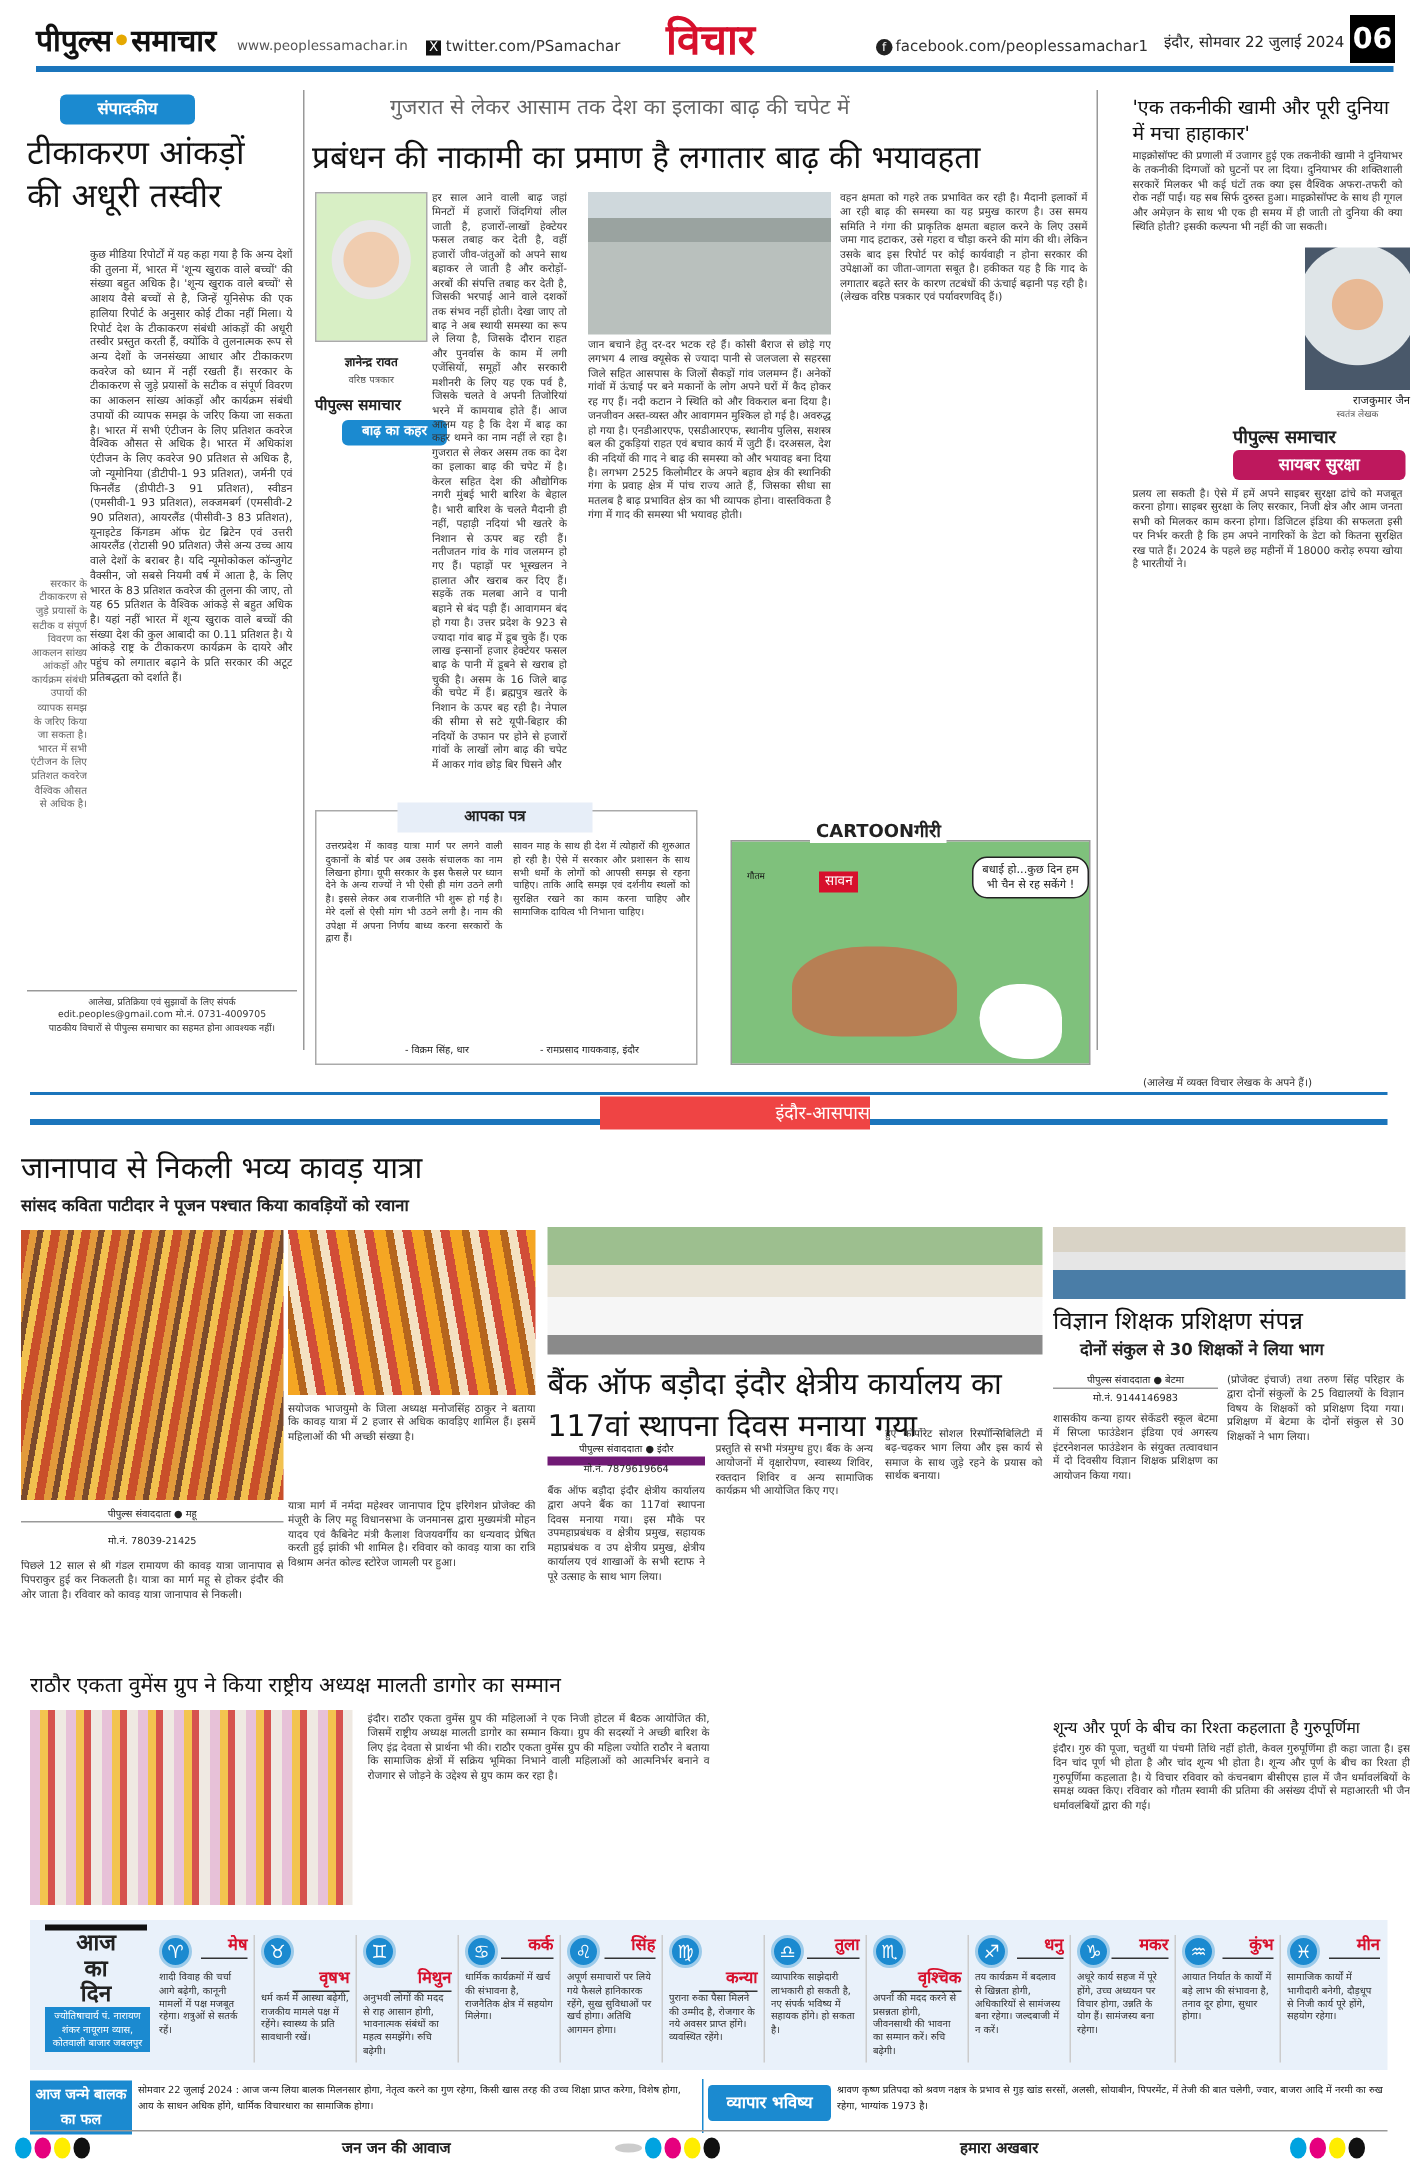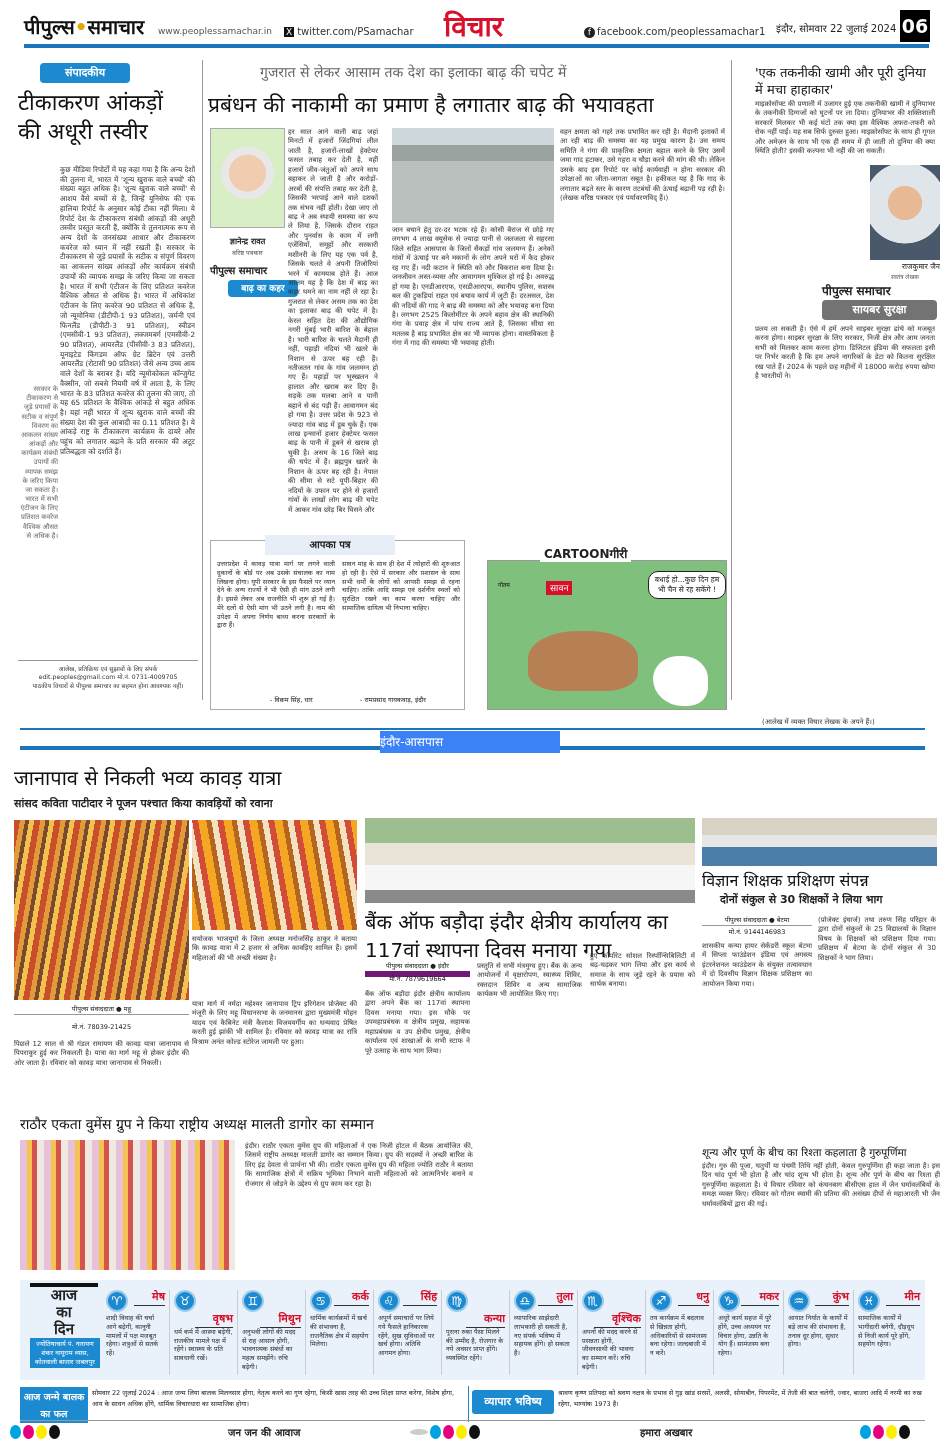--- a/index.html
+++ b/index.html
@@ -75,21 +75,21 @@
 <div class="abs col-text" style="left:392px;top:226px;width:162px;height:300px">जान बचाने हेतु दर-दर भटक रहे हैं। कोसी बैराज से छोड़े गए लगभग 4 लाख क्यूसेक से ज्यादा पानी से जलजला से सहरसा जिले सहित आसपास के जिलों सैकड़ों गांव जलमग्न हैं। अनेकों गांवों में ऊंचाई पर बने मकानों के लोग अपने घरों में कैद होकर रह गए हैं। नदी कटान ने स्थिति को और विकराल बना दिया है। जनजीवन अस्त-व्यस्त और आवागमन मुश्किल हो गई है। अवरुद्ध हो गया है। एनडीआरएफ, एसडीआरएफ, स्थानीय पुलिस, सशस्त्र बल की टुकड़ियां राहत एवं बचाव कार्य में जुटी हैं। दरअसल, देश की नदियों की गाद ने बाढ़ की समस्या को और भयावह बना दिया है। लगभग 2525 किलोमीटर के अपने बहाव क्षेत्र की स्थानिकी गंगा के प्रवाह क्षेत्र में पांच राज्य आते हैं, जिसका सीधा सा मतलब है बाढ़ प्रभावित क्षेत्र का भी व्यापक होना। वास्तविकता है गंगा में गाद की समस्या भी भयावह होती।</div>
 <div class="abs col-text" style="left:560px;top:128px;width:165px;height:398px">वहन क्षमता को गहरे तक प्रभावित कर रही है। मैदानी इलाकों में आ रही बाढ़ की समस्या का यह प्रमुख कारण है। उस समय समिति ने गंगा की प्राकृतिक क्षमता बहाल करने के लिए उसमें जमा गाद हटाकर, उसे गहरा व चौड़ा करने की मांग की थी। लेकिन उसके बाद इस रिपोर्ट पर कोई कार्यवाही न होना सरकार की उपेक्षाओं का जीता-जागता सबूत है। हकीकत यह है कि गाद के लगातार बढ़ते स्तर के कारण तटबंधों की ऊंचाई बढ़ानी पड़ रही है। (लेखक वरिष्ठ पत्रकार एवं पर्यावरणविद् हैं।)</div>
 
 <div class="abs sep" style="left:731px;top:60px;width:1px;height:640px"></div>
 <div class="abs h1" style="left:755px;top:64px;width:180px;font-size:13px;line-height:17px">'एक तकनीकी खामी और पूरी दुनिया में मचा हाहाकार'</div>
 <div class="abs col-text" style="left:755px;top:100px;width:180px;height:180px">माइक्रोसॉफ्ट की प्रणाली में उजागर हुई एक तकनीकी खामी ने दुनियाभर के तकनीकी दिग्गजों को घुटनों पर ला दिया। दुनियाभर की शक्तिशाली सरकारें मिलकर भी कई घंटों तक क्या इस वैश्विक अफरा-तफरी को रोक नहीं पाईं। यह सब सिर्फ दुरुस्त हुआ। माइक्रोसॉफ्ट के साथ ही गूगल और अमेज़न के साथ भी एक ही समय में ही जाती तो दुनिया की क्या स्थिति होती? इसकी कल्पना भी नहीं की जा सकती।</div>
 <div class="abs img" style="left:870px;top:165px;width:70px;height:95px;background:radial-gradient(circle at 50% 40%,#e8b995 0 25%,#dfe5e8 26% 60%,#49586a 61%)"></div>
 <div class="abs" style="left:870px;top:262px;width:70px;text-align:right;font-size:7.5px">राजकुमार जैन</div>
 <div class="abs" style="left:870px;top:273px;width:70px;text-align:center;font-size:6px;color:#555">स्वतंत्र लेखक</div>
 <div class="abs" style="left:822px;top:283px;width:118px;font-weight:bold;font-size:12px">पीपुल्स समाचार</div>
-<div class="abs" style="left:822px;top:300px;width:115px;height:20px;line-height:20px;background:#737373;color:#fff;border-radius:4px;text-align:center;font-weight:bold;font-size:11px">सायबर सुरक्षा</div>
+<div class="abs" style="left:822px;top:300px;width:115px;height:20px;line-height:20px;background:#be185d;color:#fff;border-radius:4px;text-align:center;font-weight:bold;font-size:11px">सायबर सुरक्षा</div>
 <div class="abs col-text" style="left:755px;top:325px;width:180px;height:370px">प्रलय ला सकती है। ऐसे में हमें अपने साइबर सुरक्षा ढांचे को मजबूत करना होगा। साइबर सुरक्षा के लिए सरकार, निजी क्षेत्र और आम जनता सभी को मिलकर काम करना होगा। डिजिटल इंडिया की सफलता इसी पर निर्भर करती है कि हम अपने नागरिकों के डेटा को कितना सुरक्षित रख पाते हैं। 2024 के पहले छह महीनों में 18000 करोड़ रुपया खोया है भारतीयों ने।</div>
 <div class="abs" style="left:762px;top:718px;font-size:7px;color:#333">(आलेख में व्यक्त विचार लेखक के अपने हैं।)</div>
 
 <div class="abs" style="left:210px;top:540px;width:255px;height:170px;border:1px solid #aaa"></div>
 <div class="abs" style="left:265px;top:535px;width:130px;height:20px;line-height:20px;background:#e7eef8;text-align:center;font-weight:bold;font-size:10px">आपका पत्र</div>
 <div class="abs col-text" style="left:217px;top:560px;width:118px;height:130px;font-size:6.5px">उत्तरप्रदेश में कावड़ यात्रा मार्ग पर लगने वाली दुकानों के बोर्ड पर अब उसके संचालक का नाम लिखना होगा। यूपी सरकार के इस फैसले पर ध्यान देने के अन्य राज्यों ने भी ऐसी ही मांग उठने लगी है। इससे लेकर अब राजनीति भी शुरू हो गई है। मेरे दलों से ऐसी मांग भी उठने लगी है। नाम की उपेक्षा में अपना निर्णय बाध्य करना सरकारों के द्वारा हैं।</div>
 <div class="abs" style="left:270px;top:696px;font-size:6.5px">- विक्रम सिंह, धार</div>
 <div class="abs col-text" style="left:342px;top:560px;width:118px;height:130px;font-size:6.5px">सावन माह के साथ ही देश में त्योहारों की शुरुआत हो रही है। ऐसे में सरकार और प्रशासन के साथ सभी धर्मों के लोगों को आपसी समझ से रहना चाहिए। ताकि आदि समझ एवं दर्शनीय स्थलों को सुरक्षित रखने का काम करना चाहिए और सामाजिक दायित्व भी निभाना चाहिए।</div>
 <div class="abs" style="left:360px;top:696px;font-size:6.5px">- रामप्रसाद गायकवाड़, इंदौर</div>
 
@@ -97,21 +97,21 @@
   <div class="abs goat"></div>
   <div class="abs hen"></div>
   <div class="abs" style="left:58px;top:20px;background:#d7102c;color:#fff;padding:1px 4px;font-size:9px">सावन</div>
   <div class="abs" style="left:10px;top:20px;font-size:6px;color:#111">गौतम</div>
   <div class="abs" style="left:160px;top:10px;width:78px;background:#fff;border:1px solid #222;border-radius:10px;padding:3px;font-size:7.5px;text-align:center">बधाई हो...कुछ दिन हम भी चैन से रह सकेंगे !</div>
 </div>
 <div class="abs" style="left:540px;top:546px;background:#fff;padding:0 4px;font-weight:bold;font-size:12px">CARTOONगीरी</div>
 
 <div class="abs" style="left:20px;top:728px;width:905px;height:2px;background:#1b75bc"></div>
 <div class="abs" style="left:20px;top:746px;width:905px;height:4px;background:#1b75bc"></div>
-<div class="abs" style="left:380px;top:731px;width:180px;height:22px;line-height:22px;background:#3b82f6;color:#fff;text-align:left;font-size:12px">इंदौर-आसपास</div>
+<div class="abs" style="left:400px;top:731px;width:180px;height:22px;line-height:22px;background:#ef4444;color:#fff;text-align:right;font-size:12px">इंदौर-आसपास</div>
 
 <div class="abs h1" style="left:14px;top:765px;width:340px;font-size:20px">जानापाव से निकली भव्य कावड़ यात्रा</div>
 <div class="abs" style="left:14px;top:797px;width:345px;font-size:11px;font-weight:bold;color:#222">सांसद कविता पाटीदार ने पूजन पश्चात किया कावड़ियों को रवाना</div>
 <div class="abs img photo1" style="left:14px;top:820px;width:175px;height:180px"></div>
 <div class="abs img photo2" style="left:192px;top:820px;width:165px;height:110px"></div>
 <div class="abs col-text" style="left:192px;top:935px;width:165px;height:60px">सयोजक भाजयुमो के जिला अध्यक्ष मनोजसिंह ठाकुर ने बताया कि कावड़ यात्रा में 2 हजार से अधिक कावड़िए शामिल हैं। इसमें महिलाओं की भी अच्छी संख्या है।</div>
 <div class="abs" style="left:14px;top:1005px;width:175px;text-align:center;font-size:6.5px;border-bottom:1px solid #999">पीपुल्स संवाददाता ● महू</div>
 <div class="abs" style="left:14px;top:1023px;width:175px;text-align:center;font-size:6.5px">मो.नं. 78039-21425</div>
 <div class="abs col-text" style="left:14px;top:1040px;width:175px;height:65px">पिछले 12 साल से श्री गंडल रामायण की कावड़ यात्रा जानापाव से पिपराकुर हुई कर निकलती है। यात्रा का मार्ग महू से होकर इंदौर की ओर जाता है। रविवार को कावड़ यात्रा जानापाव से निकली।</div>
 <div class="abs col-text" style="left:192px;top:1000px;width:165px;height:105px">यात्रा मार्ग में नर्मदा महेश्वर जानापाव ट्रिप इरिगेशन प्रोजेक्ट की मंजूरी के लिए महू विधानसभा के जनमानस द्वारा मुख्यमंत्री मोहन यादव एवं कैबिनेट मंत्री कैलाश विजयवर्गीय का धन्यवाद प्रेषित करती हुई झांकी भी शामिल है। रविवार को कावड़ यात्रा का रात्रि विश्राम अनंत कोल्ड स्टोरेज जामली पर हुआ।</div>

